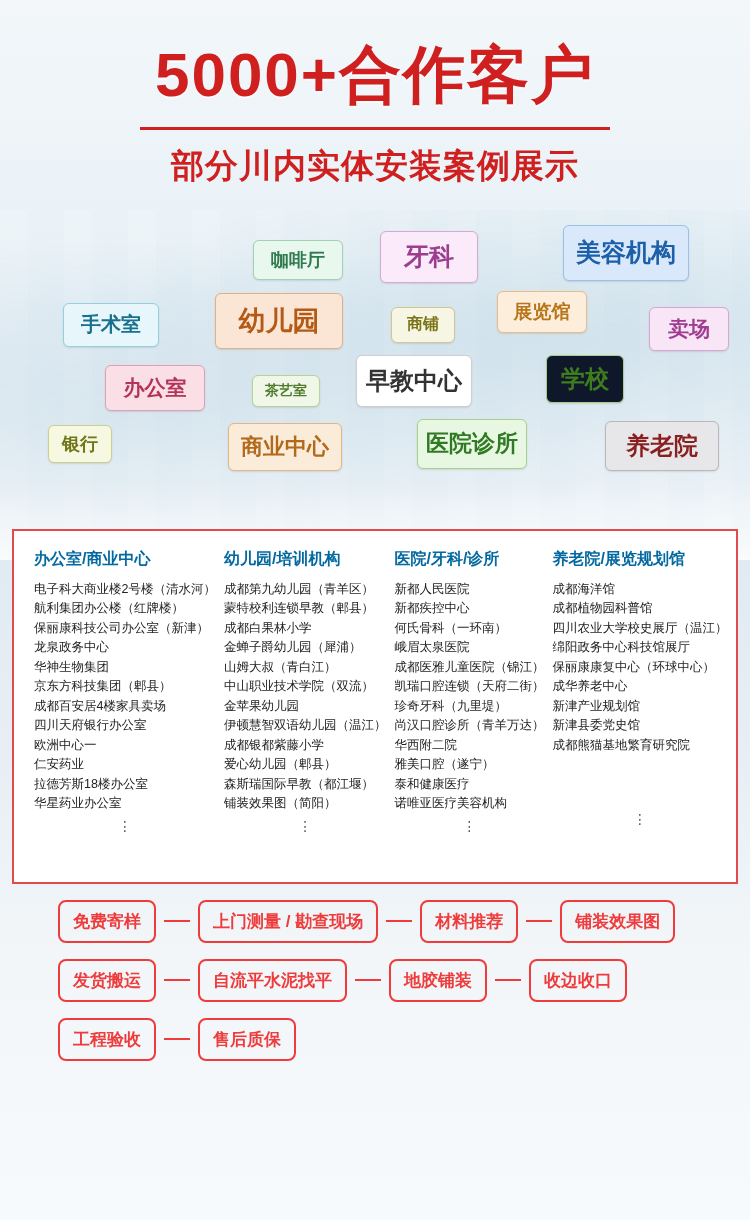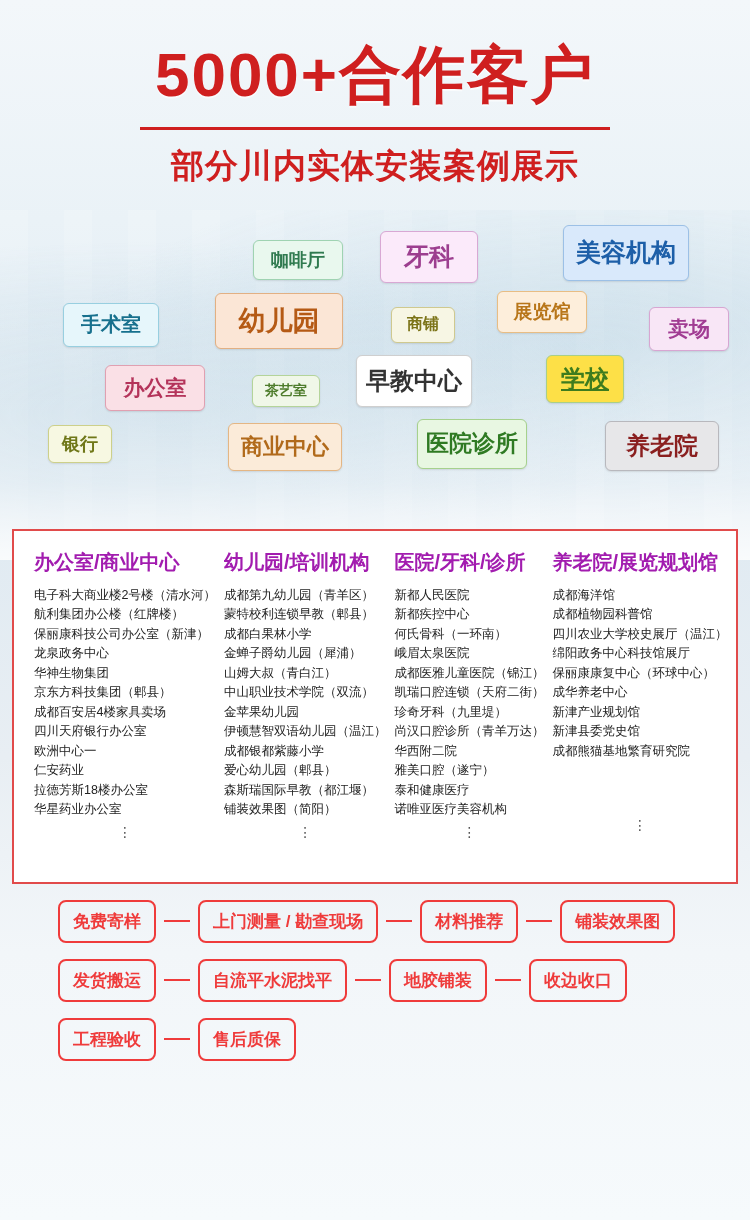--- a/index.html
+++ b/index.html
@@ -60,21 +60,21 @@
     background:#fff;
     border:2px solid #e14b4b;
     padding:18px 20px 10px;
     box-sizing:border-box;
     height:355px;
     position:relative;
   }
   .cols{display:flex;}
   .col{flex:1;padding-right:8px;box-sizing:border-box;}
   .col-head{
-    color:#a21caf;font-weight:bold;font-size:20px;margin-bottom:10px;
+    color:#0369a1;font-weight:bold;font-size:16px;margin-bottom:10px;
   }
   .col ul{list-style:none;margin:0;padding:0;}
   .col li{
     font-size:12.5px;color:#222;line-height:19.5px;white-space:nowrap;
   }
   .dots{
     text-align:center;color:#555;font-size:14px;letter-spacing:0;
     margin-top:8px;line-height:8px;
   }
 
@@ -134,21 +134,21 @@
       <div class="tag" style="left: 380px; top: 16px; width: 98px; height: 52px; font-size: 25px; background: rgb(251, 234, 250); border: 1px solid rgb(216, 168, 212); color: rgb(156, 62, 143);">牙科</div>
       <div class="tag" style="left: 563px; top: 10px; width: 126px; height: 56px; font-size: 25px; background: rgb(217, 233, 251); border: 1px solid rgb(156, 192, 230); color: rgb(29, 95, 168);">美容机构</div>
       <div class="tag" style="left: 63px; top: 88px; width: 96px; height: 44px; font-size: 20px; background: rgb(230, 246, 251); border: 1px solid rgb(152, 207, 224); color: rgb(23, 112, 141);">手术室</div>
       <div class="tag" style="left: 215px; top: 78px; width: 128px; height: 56px; font-size: 27px; background: rgb(251, 230, 214); border: 1px solid rgb(226, 176, 131); color: rgb(181, 90, 21);">幼儿园</div>
       <div class="tag" style="left: 391px; top: 92px; width: 64px; height: 36px; font-size: 16px; background: rgb(247, 246, 228); border: 1px solid rgb(207, 201, 143); color: rgb(124, 116, 25);">商铺</div>
       <div class="tag" style="left: 497px; top: 76px; width: 90px; height: 42px; font-size: 19px; background: rgb(253, 238, 219); border: 1px solid rgb(232, 189, 132); color: rgb(184, 118, 26);">展览馆</div>
       <div class="tag" style="left: 649px; top: 92px; width: 80px; height: 44px; font-size: 21px; background: rgb(248, 230, 246); border: 1px solid rgb(215, 166, 210); color: rgb(161, 60, 147);">卖场</div>
       <div class="tag" style="left: 105px; top: 150px; width: 100px; height: 46px; font-size: 21px; background: rgb(250, 224, 230); border: 1px solid rgb(224, 160, 177); color: rgb(180, 51, 90);">办公室</div>
       <div class="tag" style="left: 252px; top: 160px; width: 68px; height: 32px; font-size: 14px; background: rgb(240, 247, 232); border: 1px solid rgb(180, 212, 154); color: rgb(78, 124, 44);">茶艺室</div>
       <div class="tag" style="left: 356px; top: 140px; width: 116px; height: 52px; font-size: 24px; background: rgb(255, 255, 255); border: 1px solid rgb(207, 207, 207); color: rgb(51, 51, 51);">早教中心</div>
-      <div class="tag" style="left: 546px; top: 140px; width: 78px; height: 48px; font-size: 24px; background: #fde047; border: 1px solid rgb(169, 207, 135); color: rgb(62, 124, 30); text-decoration: underline;">学校</div>
+      <div class="tag" style="left: 546px; top: 140px; width: 78px; height: 48px; font-size: 24px; background: #0f172a; border: 1px solid rgb(169, 207, 135); color: rgb(62, 124, 30);">学校</div>
       <div class="tag" style="left: 48px; top: 210px; width: 64px; height: 38px; font-size: 18px; background: rgb(247, 248, 226); border: 1px solid rgb(205, 208, 138); color: rgb(111, 119, 24);">银行</div>
       <div class="tag" style="left: 228px; top: 208px; width: 114px; height: 48px; font-size: 22px; background: rgb(251, 235, 217); border: 1px solid rgb(228, 182, 132); color: rgb(177, 106, 27);">商业中心</div>
       <div class="tag" style="left: 417px; top: 204px; width: 110px; height: 50px; font-size: 23px; background: rgb(232, 247, 226); border: 1px solid rgb(166, 209, 141); color: rgb(47, 122, 35);">医院诊所</div>
       <div class="tag" style="left: 605px; top: 206px; width: 114px; height: 50px; font-size: 24px; background: rgb(231, 231, 233); border: 1px solid rgb(184, 184, 189); color: rgb(138, 31, 31);">养老院</div>
     </div>
 
   <div class="panel">
     <div class="cols">
         <div class="col">
           <div class="col-head">办公室/商业中心</div>

